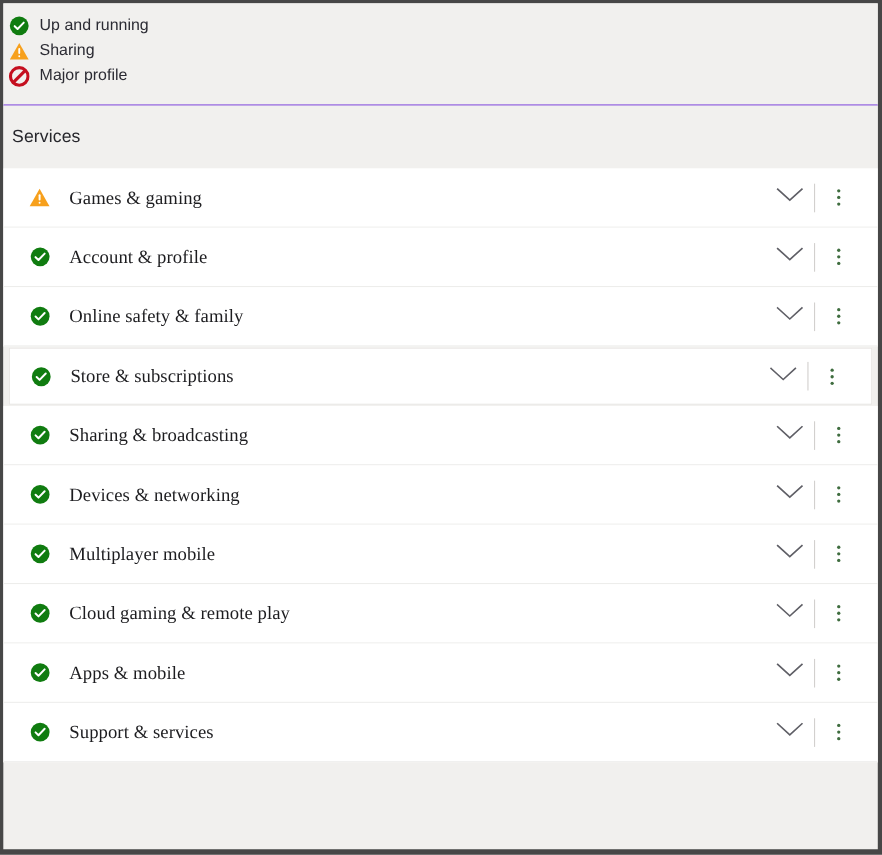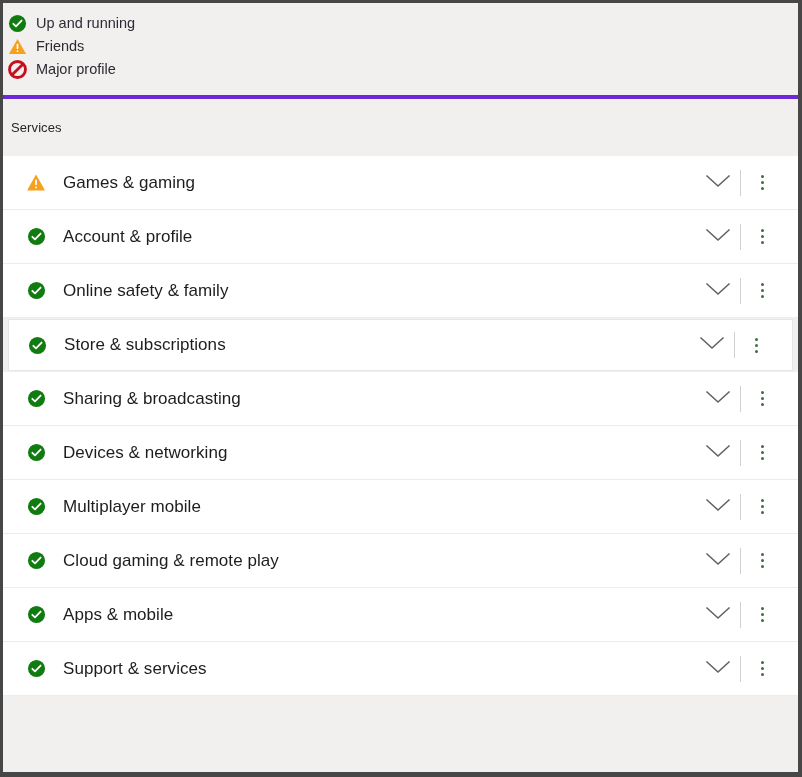--- a/index.html
+++ b/index.html
@@ -26,21 +26,21 @@
     border-left: 3px solid #474747;
     border-right: 4px solid #474747;
     border-bottom: 5px solid #474747;
     overflow: hidden;
   }
 
   
   .legend {
     background: #f1f0ee;
     padding: 9px 0 14px 0;
-    border-bottom: 4px solid #6d28d9;
+    border-bottom: 1px solid #6d28d9;
   }
   .legend-row {
     display: flex;
     align-items: center;
     height: 23px;
     padding-left: 5px;
   }
   .legend-icon {
     width: 19px;
     height: 19px;
@@ -59,28 +59,29 @@
 
   
   .services-header {
     background: #f1f0ee;
     height: 57px;
     display: flex;
     align-items: center;
     padding-left: 8px;
   }
   .services-title {
-    font-size: 13px;
+    font-size: 16px;
     color: #26262b;
     letter-spacing: 0.1px;
   }
 
   
   .service-list {
     background: #f1f0ee;
+    font-family: Liberation Serif, serif;
   }
   .service-row {
     position: relative;
     height: 54px;
     background: #ffffff;
     display: flex;
     align-items: center;
     border-bottom: 1px solid #ededeb;
     padding-left: 22px;
   }
@@ -169,21 +170,21 @@
         <span class="legend-label">Up and running</span>
       </div>
       <div class="legend-row">
         <span class="legend-icon">
           <svg width="20" height="19" viewBox="0 0 20 19" aria-hidden="true">
             <path d="M10 1.6 L19 17.4 L1 17.4 Z" fill="#f7a01c"></path>
             <rect x="9.1" y="6.6" width="1.8" height="5.6" rx="0.9" fill="#ffffff"></rect>
             <rect x="9.1" y="13.4" width="1.8" height="1.9" rx="0.9" fill="#ffffff"></rect>
           </svg>
         </span>
-        <span class="legend-label">Friends</span>
+        <span class="legend-label">Sharing</span>
       </div>
       <div class="legend-row">
         <span class="legend-icon">
           <svg width="19" height="19" viewBox="0 0 20 20" aria-hidden="true">
             <circle cx="10" cy="10" r="8.4" fill="none" stroke="#c50f1f" stroke-width="3"></circle>
             <line x1="4.4" y1="15.6" x2="15.6" y2="4.4" stroke="#c50f1f" stroke-width="3"></line>
           </svg>
         </span>
         <span class="legend-label">Major profile</span>
       </div>

